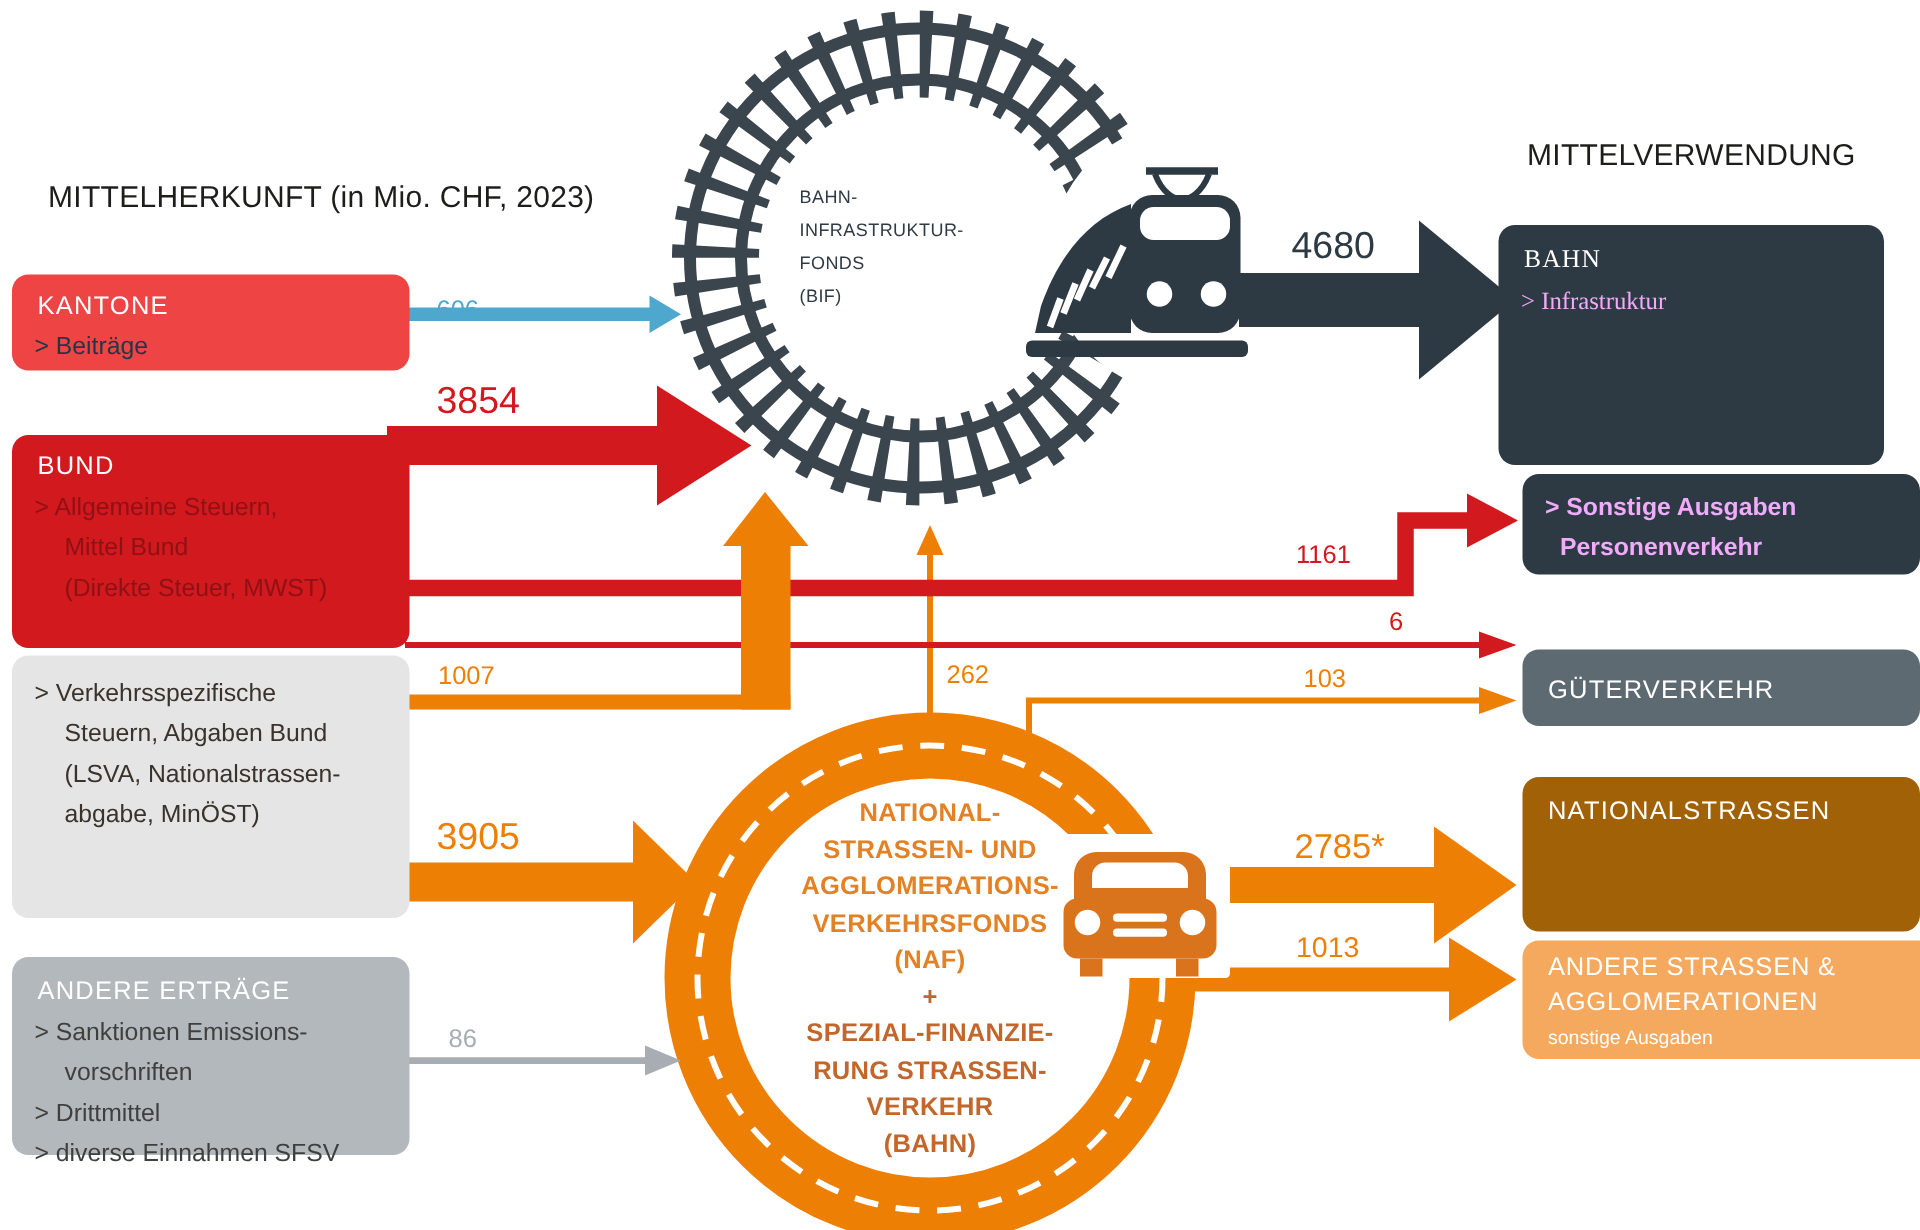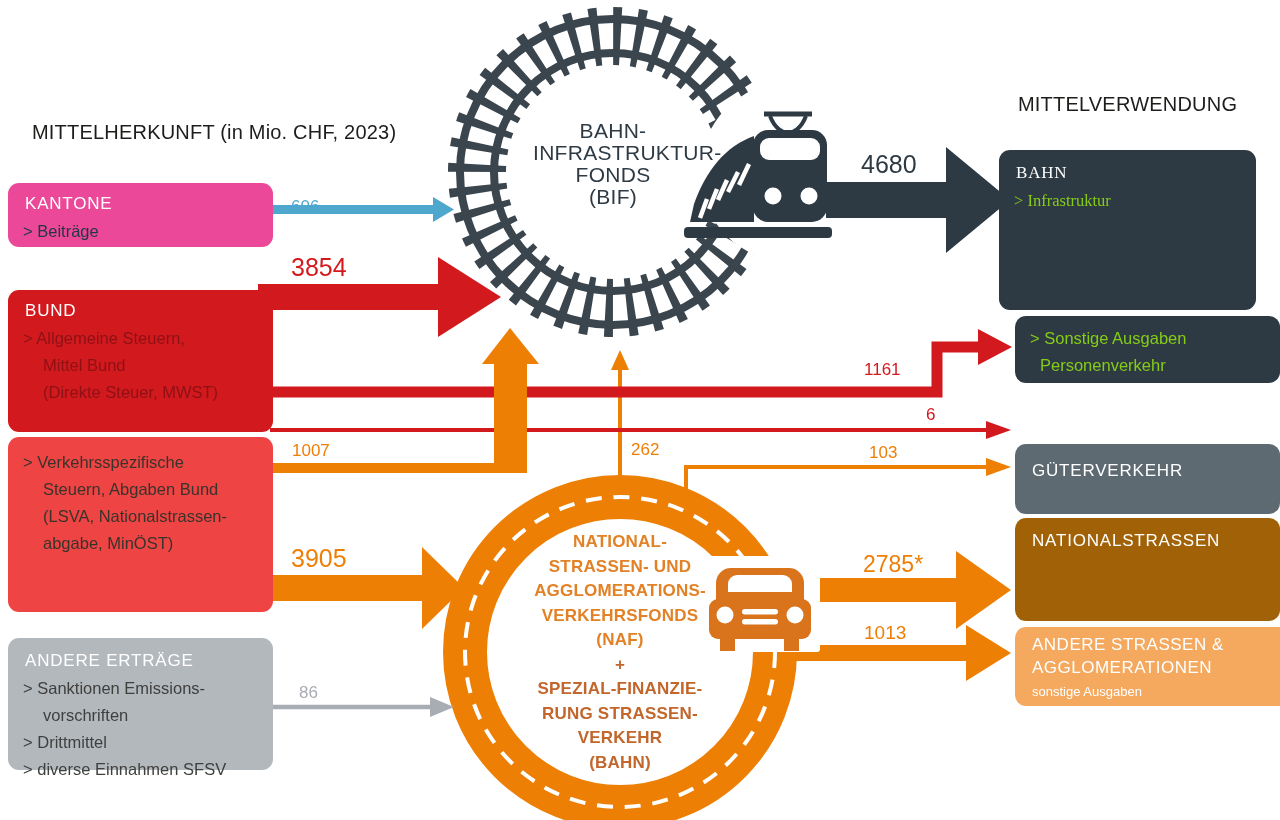--- a/index.html
+++ b/index.html
@@ -7,31 +7,31 @@
          font-family:"Liberation Sans",sans-serif;}
   #arrows{position:absolute;left:0;top:0;z-index:1;}
   .h1{position:absolute;z-index:3;font-size:20px;color:#1d1d1b;letter-spacing:.2px;white-space:nowrap;}
   .num{position:absolute;z-index:3;font-size:17px;white-space:nowrap;}
   .num.big{font-size:25px;}
   .box{position:absolute;z-index:2;border-radius:11px;box-sizing:border-box;padding:8px 10px 0 15px;}
   .bt{font-size:17px;color:#fff;letter-spacing:.8px;margin:3px 0 4px 2px;white-space:nowrap;}
   .bl{font-size:16.5px;line-height:27px;white-space:nowrap;}
   .ind{padding-left:20px;}
   .ind2{padding-left:10px;}
-  .kantone{background:#ec4899;} .kantone .bl{color:#1f3845;}
+  .kantone{background:#ef4444;} .kantone .bl{color:#1f3845;}
   .bund{background:#d2191e;}    .bund .bl{color:#8e1115;}
-  .verkehr{background:#ef4444;} .verkehr .bl{color:#3a332b;}
+  .verkehr{background:#e5e5e5;} .verkehr .bl{color:#3a332b;}
   .andere{background:#b3b8bd;}  .andere .bl{color:#3f3f3e;}
-  .dark{background:#2e3a43;}    .dark .bl{color:#84cc16;}
+  .dark{background:#2e3a43;}    .dark .bl{color:#f0abfc;}
   .gueter{background:#5e6a72;}
   .national{background:#a16207;}
   .andstr{background:#f4a95f;}
   .bt2{font-size:17px;color:#fff;letter-spacing:.5px;line-height:23px;margin-left:2px;white-space:nowrap;}
   .sub{font-size:13px;color:#fff;line-height:25px;margin-left:2px;white-space:nowrap;}
-  .fund-bif{position:absolute;z-index:3;text-align:center;color:#2f3b44;font-size:21px;
+  .fund-bif{position:absolute;z-index:3;text-align:left;color:#2f3b44;font-size:12px;
             line-height:22px;letter-spacing:.3px;}
   .fund-naf{position:absolute;z-index:3;text-align:center;font-weight:bold;font-size:17px;
             line-height:24.5px;letter-spacing:.2px;}
   .naf-top{color:#e28126;} .naf-bot{color:#c2662b;}
 </style>
 </head>
 <body>
 
 <div id="stage">
 
@@ -155,25 +155,25 @@
     <div class="bl">&gt; Sanktionen Emissions-</div>
     <div class="bl ind">vorschriften</div>
     <div class="bl">&gt; Drittmittel</div>
     <div class="bl">&gt; diverse Einnahmen SFSV</div>
   </div>
 
   <div class="box dark" style="left:999px;top:150px;width:257px;height:160px;padding-top:10px;font-family:Liberation Serif, serif;">
     <div class="bt">BAHN</div>
     <div class="bl">&gt; Infrastruktur</div>
   </div>
-  <div class="box dark" style="left:1015px;top:316px;width:265px;height:67px;padding-top:9px;">
+  <div class="box dark" style="left:1015px;top:316px;width:265px;height:67px;padding-top:9px;font-weight:bold;">
     <div class="bl">&gt; Sonstige Ausgaben</div>
     <div class="bl ind2">Personenverkehr</div>
   </div>
-  <div class="box gueter" style="left:1015px;top:444px;width:265px;height:70px;padding-top:14px;">
+  <div class="box gueter" style="left:1015px;top:433px;width:265px;height:51px;padding-top:14px;">
     <div class="bt">GÜTERVERKEHR</div>
   </div>
   <div class="box national" style="left:1015px;top:518px;width:265px;height:103px;padding-top:10px;">
     <div class="bt">NATIONALSTRASSEN</div>
   </div>
   <div class="box andstr" style="left:1015px;top:627px;width:298px;height:79px;padding-top:6px;">
     <div class="bt2">ANDERE STRASSEN &amp;</div>
     <div class="bt2">AGGLOMERATIONEN</div>
     <div class="sub">sonstige Ausgaben</div>
   </div>

